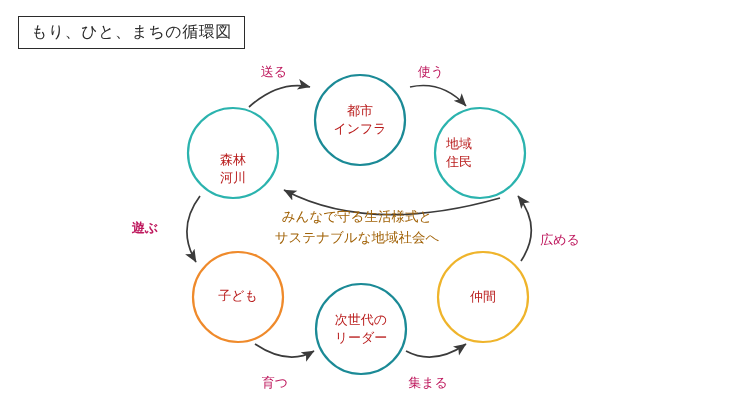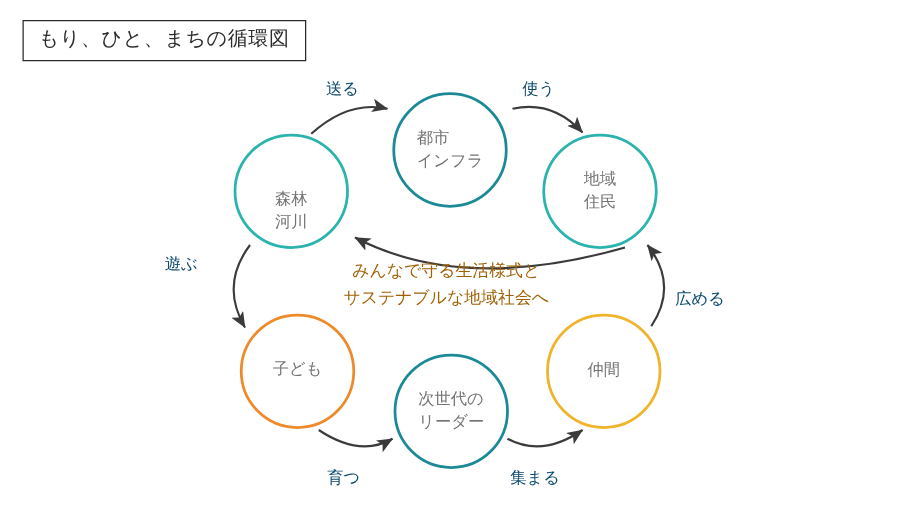--- a/index.html
+++ b/index.html
@@ -37,34 +37,33 @@
   svg {
     position: absolute;
     left: 0;
     top: 0;
     width: 736px;
     height: 414px;
     overflow: visible;
   }
   .node-label {
     position: absolute;
-    text-align: left;
+    text-align: center;
     font-size: 13px;
     line-height: 1.35;
-    color: #737373;
+    color: #b91c1c;
     white-space: pre;
     transform: translate(-50%, -50%);
     pointer-events: none;
-    font-family: Liberation Mono, monospace;
   }
   .edge-label {
     position: absolute;
     font-size: 13px;
     line-height: 1.3;
-    color: #0c4a6e;
+    color: #be185d;
     white-space: pre;
     transform: translate(-50%, -50%);
   }
   .center-label {
     position: absolute;
     text-align: center;
     font-size: 13.5px;
     line-height: 1.55;
     color: #a16207;
     white-space: pre;
@@ -104,30 +103,30 @@
 
     <path d="M406,351 Q434,366 466,344" fill="none" stroke="#3b3b3b" stroke-width="1.7" marker-end="url(#arrowhead)"></path>
 
     <path d="M521,261 Q543,228 518,196" fill="none" stroke="#3b3b3b" stroke-width="1.7" marker-end="url(#arrowhead)"></path>
   </svg>
 
   <div class="node-label" style="left:360px; top:120px;">都市
 インフラ</div>
   <div class="node-label" style="left:233px; top:169px;">森林
 河川</div>
-  <div class="node-label" style="left:480px; top:153px;">地域
+  <div class="node-label" style="left:459px; top:153px;">地域
 住民</div>
   <div class="node-label" style="left:238px; top:296px;">子ども</div>
   <div class="node-label" style="left:361px; top:329px;">次世代の
 リーダー</div>
   <div class="node-label" style="left:483px; top:297px;">仲間</div>
 
   <div class="edge-label" style="left:274px; top:72px;">送る</div>
   <div class="edge-label" style="left:431px; top:72px;">使う</div>
-  <div class="edge-label" style="left:145px; top:212px;">遊ぶ</div>
+  <div class="edge-label" style="left:145px; top:228px;font-weight:bold;">遊ぶ</div>
   <div class="edge-label" style="left:560px; top:240px;">広める</div>
   <div class="edge-label" style="left:275px; top:383px;">育つ</div>
   <div class="edge-label" style="left:428px; top:383px;">集まる</div>
 
   <div class="center-label" style="left:357px; top:228px;">みんなで守る生活様式と
 サステナブルな地域社会へ</div>
 
 </div>
 
 </body></html>

